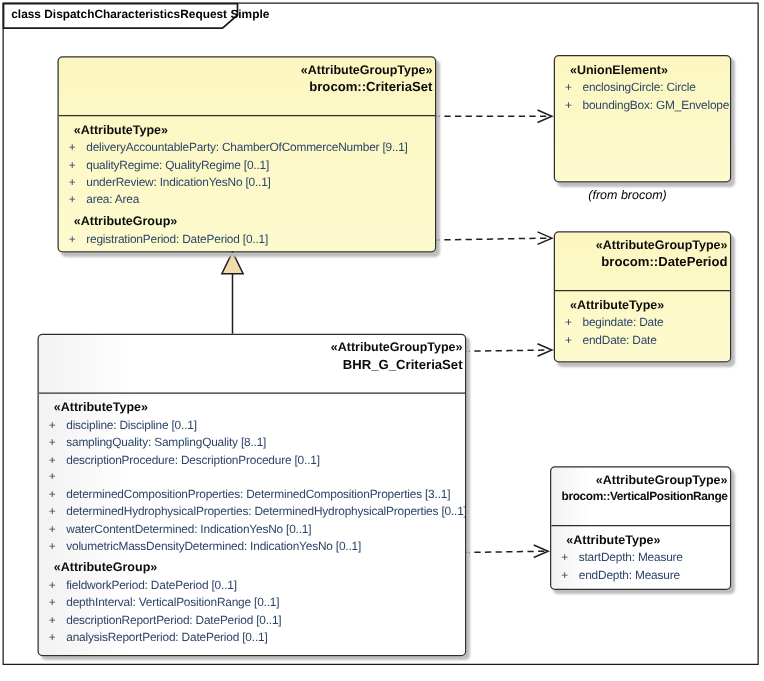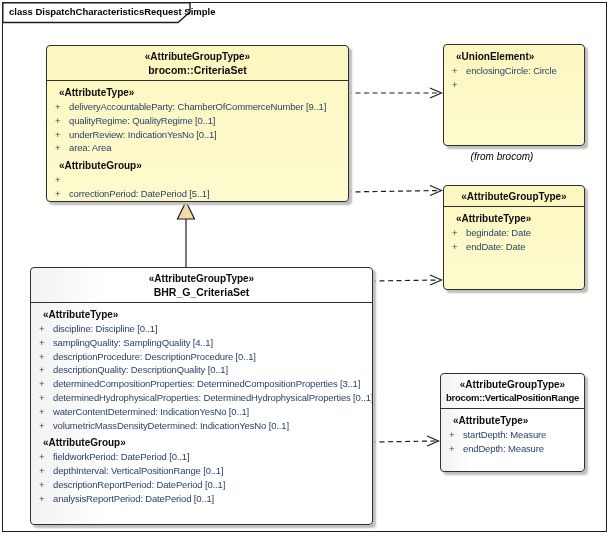--- a/index.html
+++ b/index.html
@@ -16,21 +16,21 @@
     position:absolute; left:9px; top:6px; font-size:9.5px; font-weight:bold;
     color:#000; white-space:nowrap; z-index:5;
   }
   .uml-box{
     position:absolute; border:1.4px solid #2f2f2d; border-radius:4px;
     background:linear-gradient(180deg,#fcf7c0 0%,#fdface 100%);
     box-shadow:3px 3px 2px #bdbdbd; overflow:hidden; z-index:3;
   }
   .uml-box.white{ background:linear-gradient(90deg,#f2f2f2 0%,#ffffff 22%); }
   .box-header{
-    text-align:center; border-bottom:1.4px solid #2f2f2d; padding:4px 2px 3px 2px;
+    text-align:right; border-bottom:1.4px solid #2f2f2d; padding:4px 2px 15px 2px;
   }
   .stereo{ font-size:10px; font-weight:bold; color:#0c0c0c; line-height:13px; white-space:nowrap;}
   .cls-name{ font-size:10.5px; font-weight:bold; color:#0c0c0c; line-height:14px; white-space:nowrap;}
   .uml-box.small-name .cls-name{ font-size:9.5px; letter-spacing:-0.3px; }
   .box-body{ padding:5px 13px 0 5px; }
   .sec-label{
     font-size:10px; font-weight:bold; color:#0c0c0c; line-height:14px; margin-left:7px;
   }
   .sec-label:not(:first-child){ margin-top:4px; }
   .attr-row{ display:flex; font-size:9.5px; color:#2c4468; line-height:13.8px; white-space:nowrap; }
@@ -101,46 +101,49 @@
           <span class="vis">+</span>
           <span class="attr-text">underReview: IndicationYesNo [0..1]</span>
         </div>
         <div class="attr-row">
           <span class="vis">+</span>
           <span class="attr-text">area: Area</span>
         </div>
         <div class="sec-label">«AttributeGroup»</div>
         <div class="attr-row">
           <span class="vis">+</span>
+          <span class="attr-text">registrationPeriod: DatePeriod [0..1]</span>
         </div>
         <div class="attr-row">
           <span class="vis">+</span>
           <span class="attr-text">correctionPeriod: DatePeriod [5..1]</span>
         </div>
       </div>
   </div>
 
   <div class="uml-box" style="left:443px;top:44px;width:140px;height:100px;">
     <div class="box-body">
         <div class="sec-label">«UnionElement»</div>
         <div class="attr-row">
           <span class="vis">+</span>
           <span class="attr-text">enclosingCircle: Circle</span>
         </div>
         <div class="attr-row">
           <span class="vis">+</span>
+          <span class="attr-text">boundingBox: GM_Envelope</span>
         </div>
       </div>
   </div>
 
   <div id="from-brocom">(from brocom)</div>
 
   <div class="uml-box" style="left:443px;top:185px;width:140px;height:103px;">
     <div class="box-header">
       <div class="stereo">«AttributeGroupType»</div>
+      <div class="cls-name">brocom::DatePeriod</div>
     </div>
     <div class="box-body">
         <div class="sec-label">«AttributeType»</div>
         <div class="attr-row">
           <span class="vis">+</span>
           <span class="attr-text">begindate: Date</span>
         </div>
         <div class="attr-row">
           <span class="vis">+</span>
           <span class="attr-text">endDate: Date</span>
@@ -154,29 +157,28 @@
       <div class="cls-name">BHR_G_CriteriaSet</div>
     </div>
     <div class="box-body">
         <div class="sec-label">«AttributeType»</div>
         <div class="attr-row">
           <span class="vis">+</span>
           <span class="attr-text">discipline: Discipline [0..1]</span>
         </div>
         <div class="attr-row">
           <span class="vis">+</span>
-          <span class="attr-text">samplingQuality: SamplingQuality [4..1]</span>
+          <span class="attr-text">samplingQuality: SamplingQuality [8..1]</span>
         </div>
         <div class="attr-row">
           <span class="vis">+</span>
           <span class="attr-text">descriptionProcedure: DescriptionProcedure [0..1]</span>
         </div>
         <div class="attr-row">
           <span class="vis">+</span>
-          <span class="attr-text">descriptionQuality: DescriptionQuality [0..1]</span>
         </div>
         <div class="attr-row">
           <span class="vis">+</span>
           <span class="attr-text">determinedCompositionProperties: DeterminedCompositionProperties [3..1]</span>
         </div>
         <div class="attr-row">
           <span class="vis">+</span>
           <span class="attr-text">determinedHydrophysicalProperties: DeterminedHydrophysicalProperties [0..1]</span>
         </div>
         <div class="attr-row">

